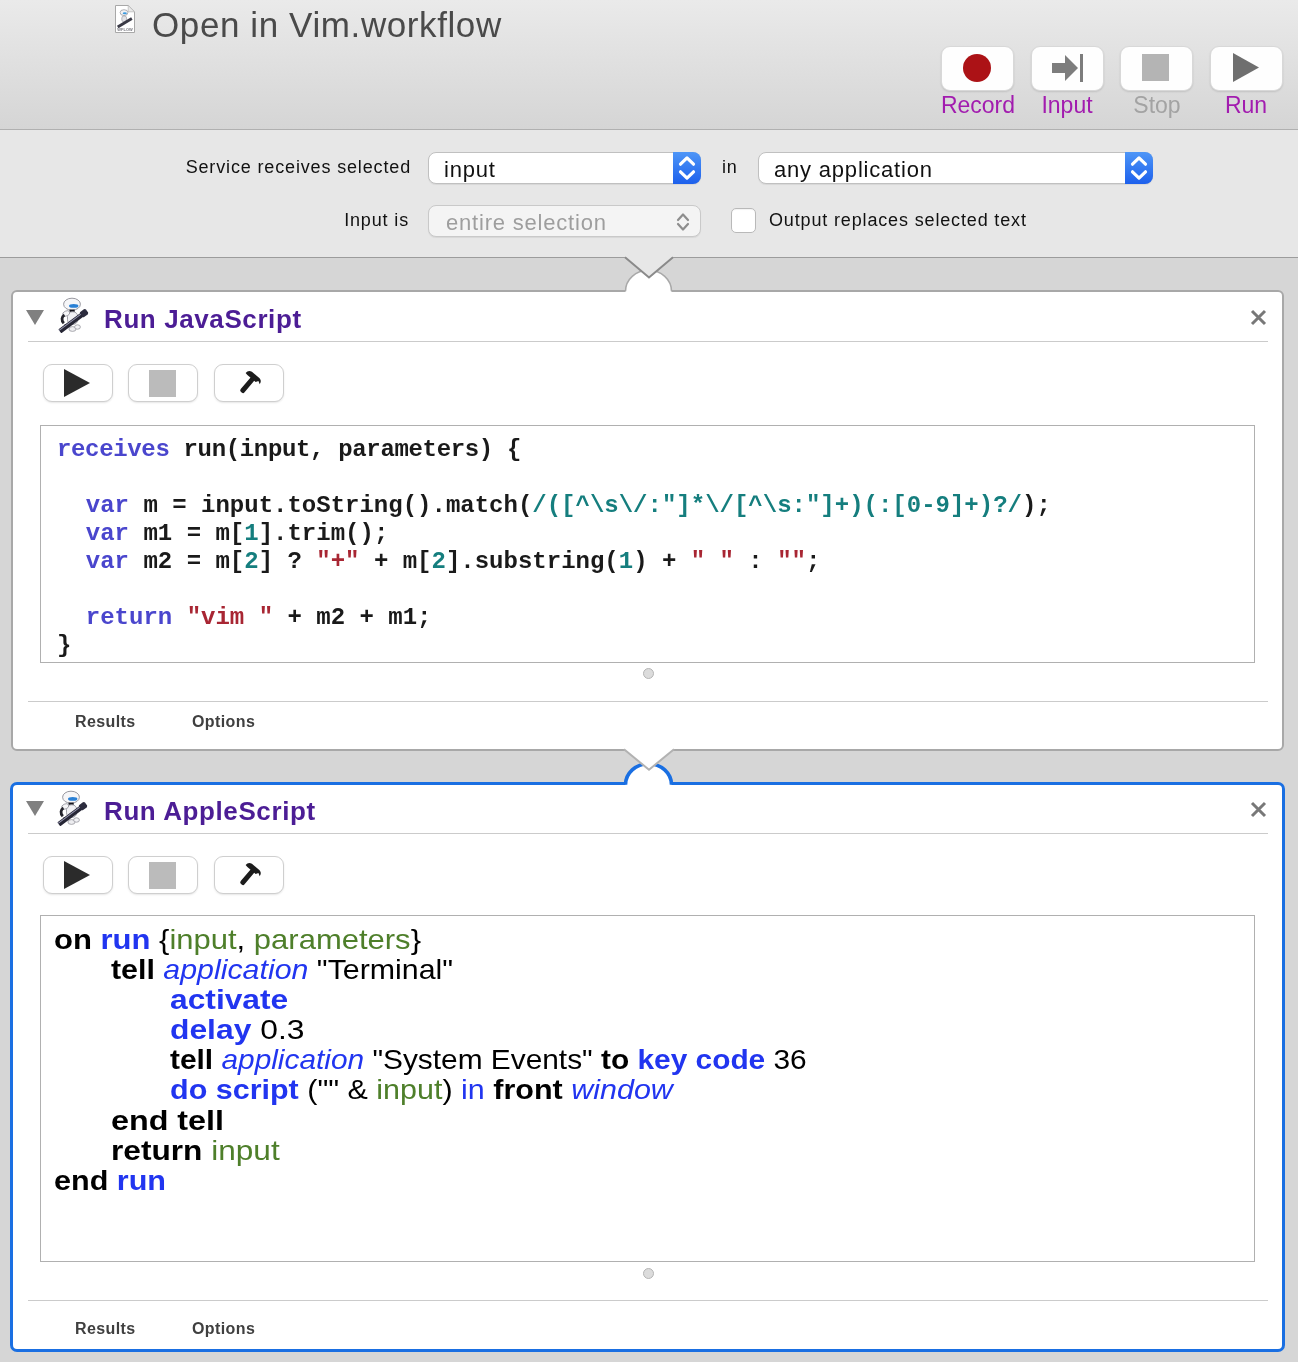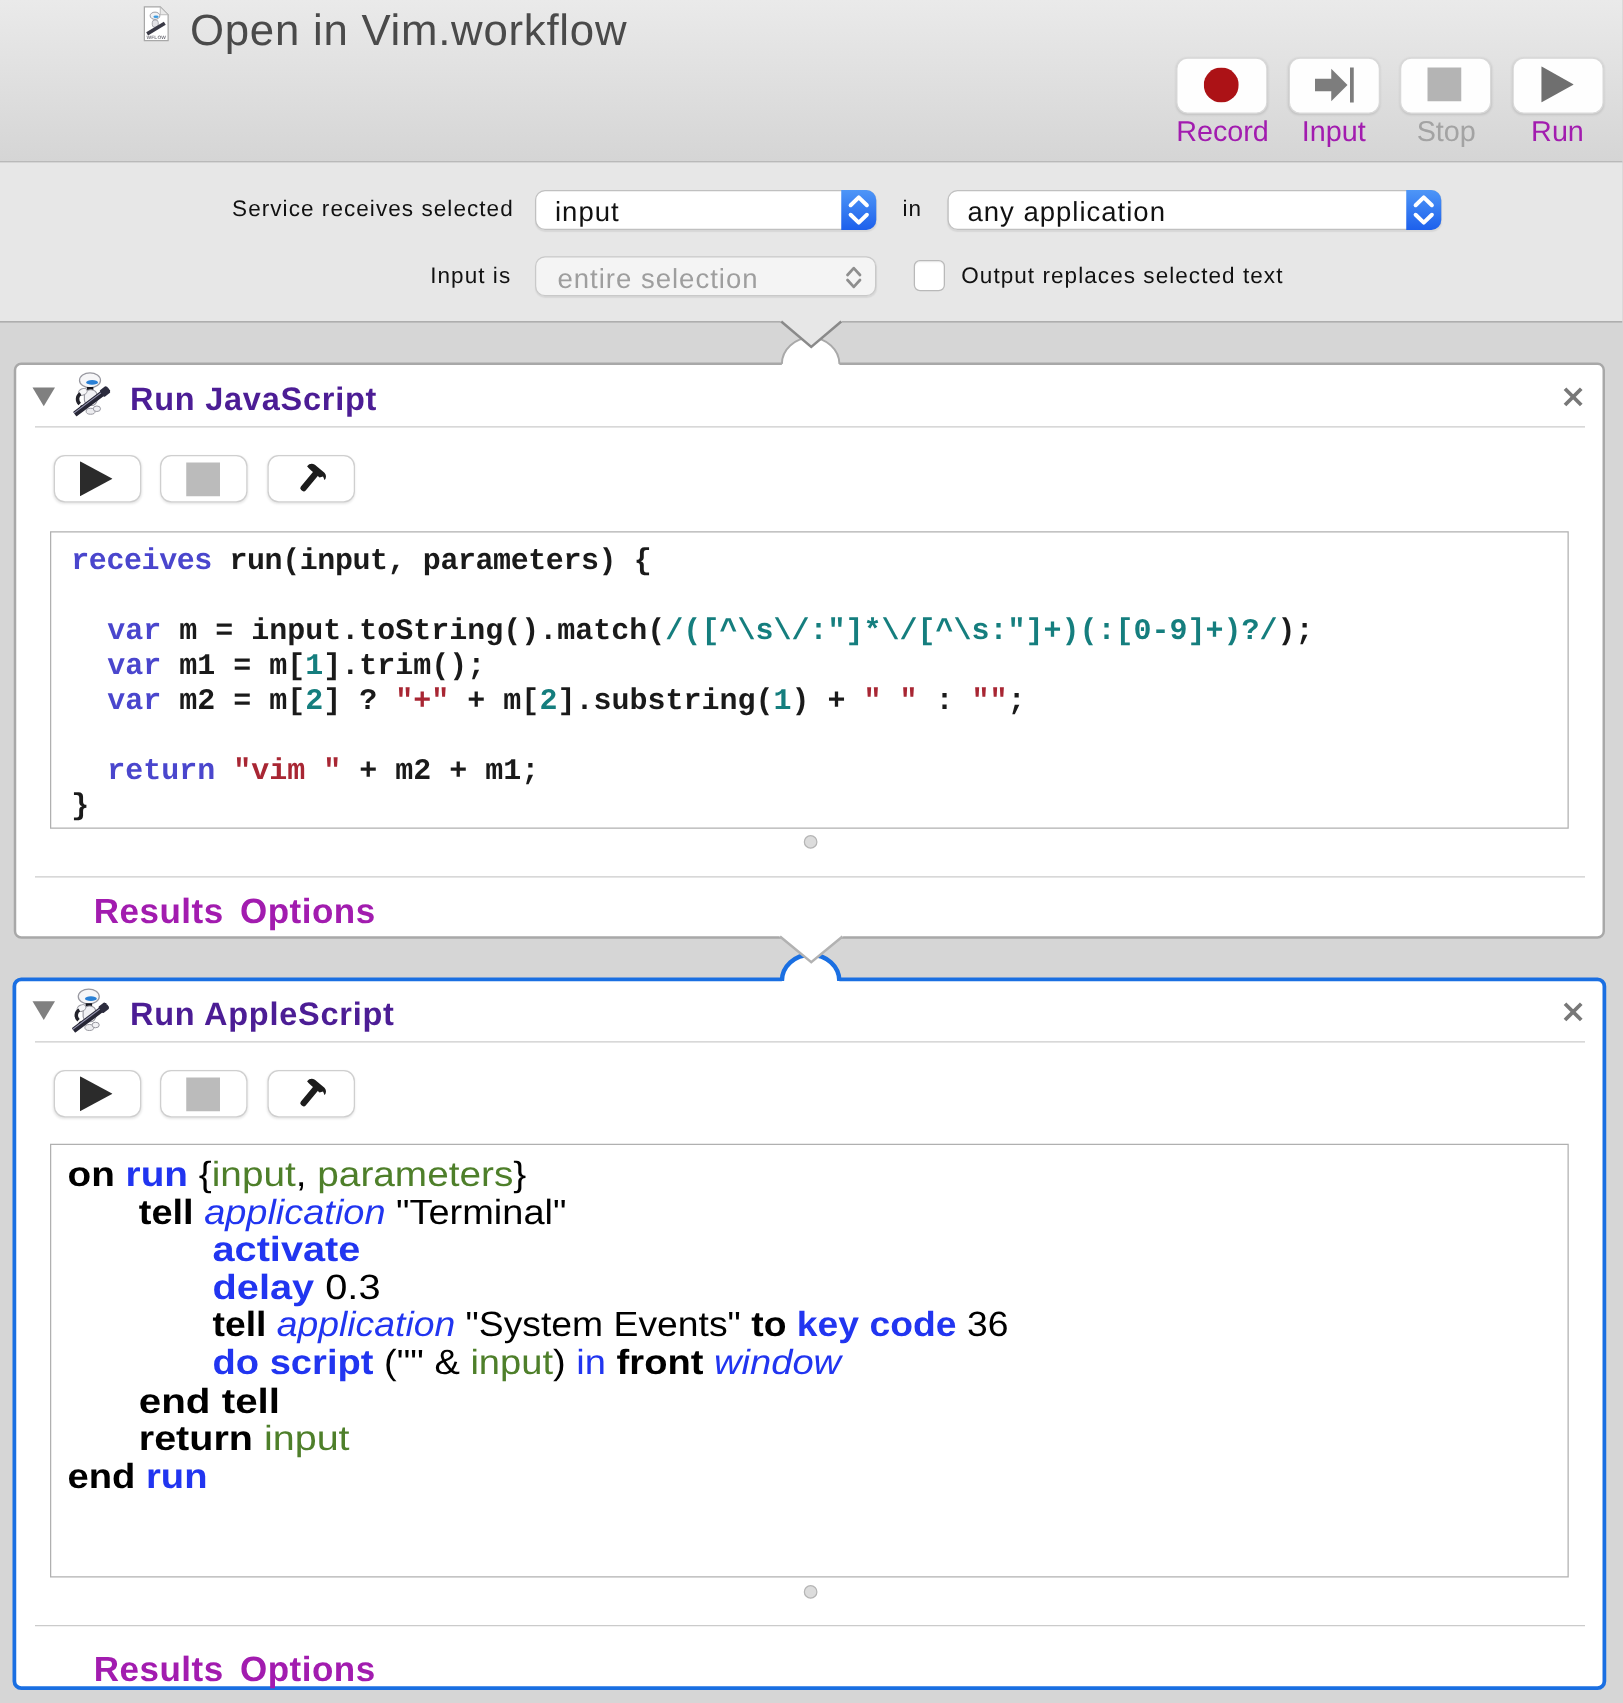--- a/index.html
+++ b/index.html
@@ -32,21 +32,21 @@
 #card1{left:11px;top:290px;width:1273px;height:461px;border:2px solid #a8a8a8;border-radius:6px;}
 #card2{left:10px;top:782px;width:1275px;height:570px;border:3.5px solid #1a6fe2;border-radius:7px;}
 .cardtitle{font-size:26px;letter-spacing:.6px;font-weight:bold;color:#4c1d95;}
 .disc{width:0;height:0;border-left:9.5px solid transparent;border-right:9.5px solid transparent;
   border-top:15px solid #808080;}
 .sep{height:1px;background:#cbcbcb;}
 .abtn{width:70px;height:38px;background:#fff;border:1px solid #cfcfcf;border-radius:9px;
   box-shadow:0 1px 2px rgba(0,0,0,.10);box-sizing:border-box;}
 .codebox{left:29px;width:1215px;background:#fff;border:1px solid #b0b0b0;box-sizing:border-box;}
 .dot{width:11px;height:11px;border-radius:50%;background:#dcdcdc;border:1px solid #b5b5b5;box-sizing:border-box;}
-.foot{font-size:28px;font-weight:bold;color:#a21caf;letter-spacing:.4px;}
+.foot{font-size:16px;font-weight:bold;color:#404040;letter-spacing:.4px;}
 
 
 pre.js{margin:0;font-family:"Liberation Mono",monospace;font-weight:bold;font-size:24px;
   line-height:28px;color:#1a1a1a;}
 .kw{color:#4a46cd;}
 .num{color:#157e7e;}
 .str{color:#a82633;}
 .as{font-size:28px;line-height:30.1px;color:#000;}
 .as div{white-space:nowrap;}
 .k{font-weight:bold;}

